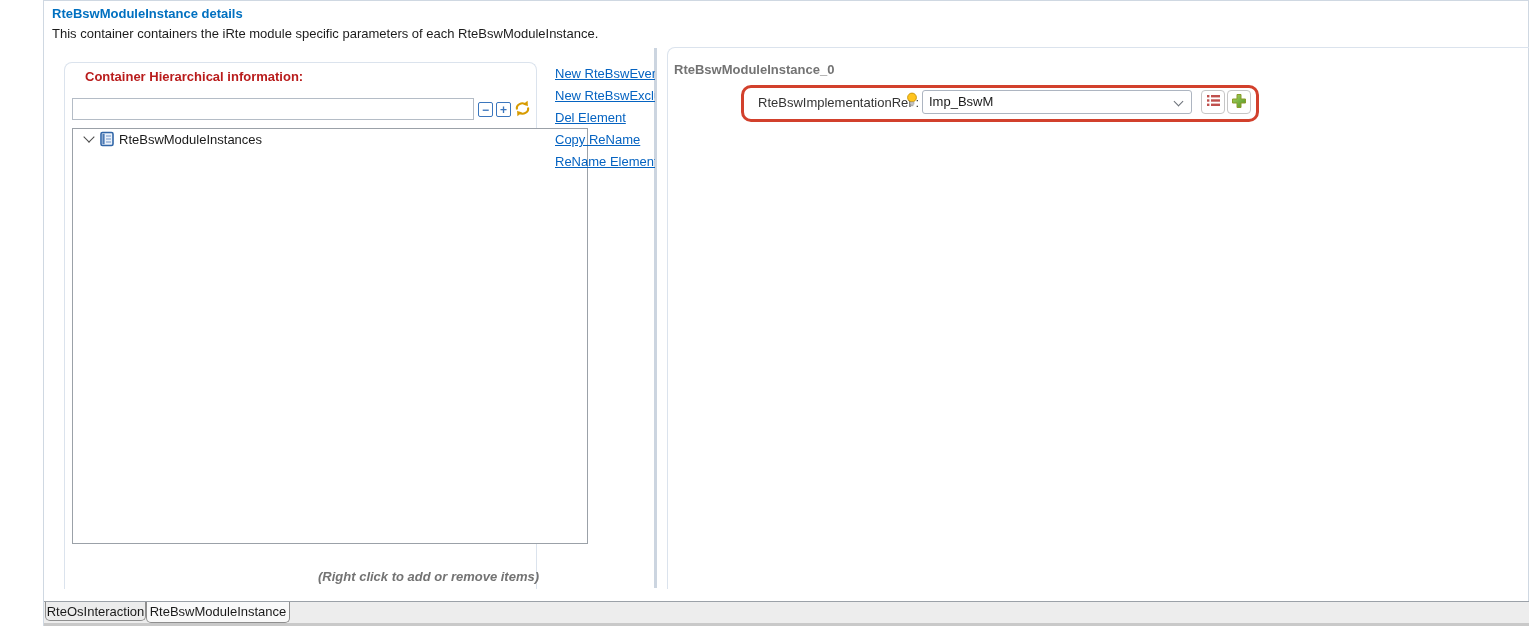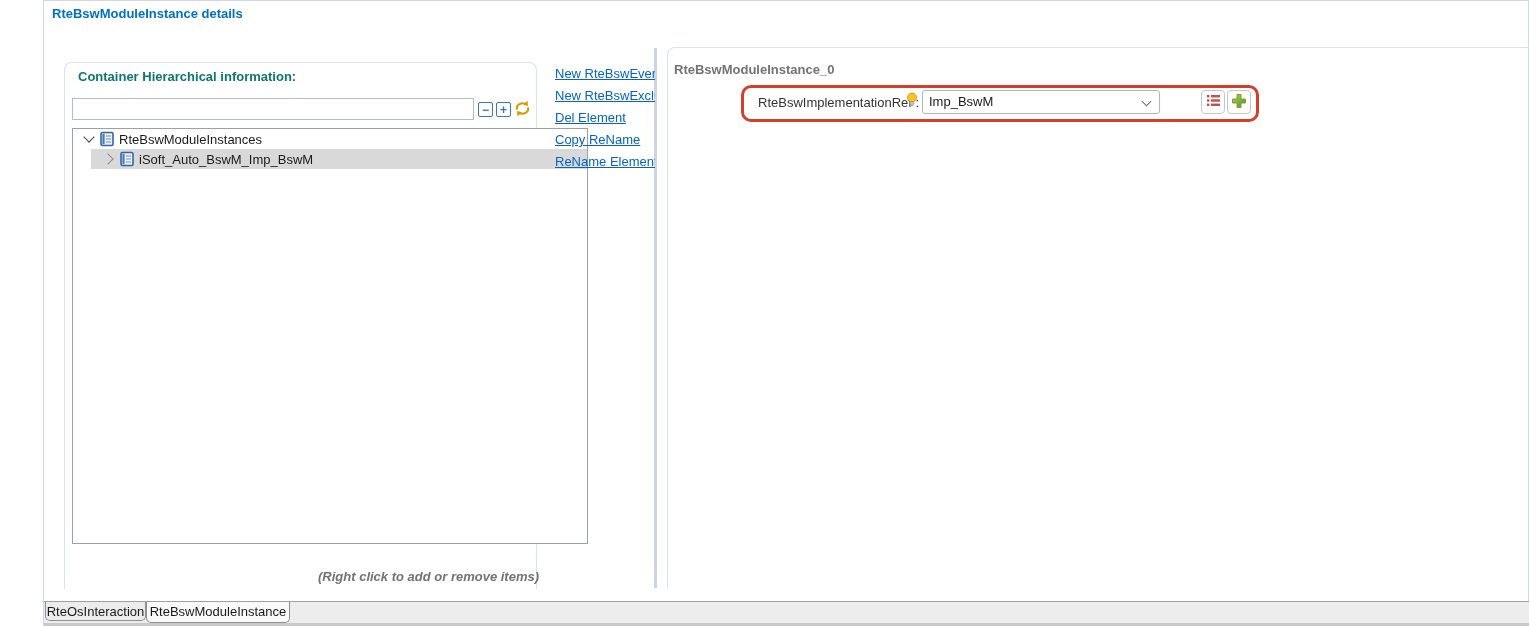--- a/index.html
+++ b/index.html
@@ -15,21 +15,21 @@
     margin-left:43px;
   }
   .hdr-title { position:absolute; left:8px; top:5px; color:#0070C0; font-weight:bold; }
   .hdr-desc  { position:absolute; left:8px; top:25px; color:#1c1c1c; }
 
   
   .left-box {
     position:absolute; left:20px; top:61px; width:473px; height:527px;
     border:1px solid #dbe3ed; border-bottom:none; border-radius:8px 8px 0 0; box-sizing:border-box;
   }
-  .left-title { position:absolute; left:34px; top:68px; color:#0f766e; font-weight:bold; }
+  .left-title { position:absolute; left:41px; top:68px; color:#b91c1c; font-weight:bold; }
   .filter-input {
     position:absolute; left:28px; top:97px; width:402px; height:22px; box-sizing:border-box;
     border:1px solid #b4bcc6; background:#fff; padding:0 5px;
     font-family:"Liberation Sans", sans-serif; font-size:13px; outline:none;
   }
   .sqbtn {
     position:absolute; top:101px; width:15px; height:15px; box-sizing:border-box;
     border:1px solid #3b76bd; border-radius:2px; background:#fff; color:#3b76bd;
     display:flex; align-items:center; justify-content:center;
     font:bold 12px/12px "Liberation Sans", sans-serif; cursor:pointer;
@@ -71,21 +71,21 @@
     border:1px solid #dbe3ed; border-bottom:none; border-radius:8px 8px 0 0;
   }
   .right-title { position:absolute; left:630px; top:61px; color:#737373; font-weight:bold; }
   .highlight-ring {
     position:absolute; left:697px; top:84px; width:512px; height:31px;
     border:3px solid #d2402c; border-radius:10px; pointer-events:none;
   }
   .param-label { position:absolute; left:714px; top:94px; color:#333333; white-space:nowrap; }
   .bulb { position:absolute; left:862px; top:91px; }
   .combo {
-    position:absolute; left:878px; top:89px; width:238px; height:24px; box-sizing:border-box;
+    position:absolute; left:878px; top:89px; width:270px; height:24px; box-sizing:border-box;
     border:1px solid #adb5c1; border-radius:3px; background:#fff; cursor:pointer;
   }
   .combo-value { position:absolute; left:6px; top:0; line-height:22px; color:#1a1a1a; }
   .combo-chev {
     position:absolute; right:9px; top:7px; width:6px; height:6px;
     border-right:1.5px solid #6b7078; border-bottom:1.5px solid #6b7078; transform:rotate(45deg);
   }
   .mini-btn {
     position:absolute; top:89px; width:24px; height:24px; box-sizing:border-box;
     border:1px solid #c6c6c6; border-radius:4px; background:#fff;
@@ -105,20 +105,21 @@
   .tab.t0 { left:1px; width:101px; height:19px; line-height:19px; }
   .tab.t1 { left:102px; width:144px; height:21px; line-height:20px; background:#f9f9f9; }
   .bottom-strip { position:absolute; left:0; top:622px; width:1529px; height:4px; background:#c9c9c9; }
 </style>
 </head>
 <body>
 
 <div class="frame">
 
   <div class="hdr-title">RteBswModuleInstance details</div>
+  <div class="hdr-desc">This container containers the iRte module specific parameters of each RteBswModuleInstance.</div>
 
   <div class="left-box"></div>
   <div class="left-title">Container Hierarchical information:</div>
 
   <input class="filter-input" type="text" value="" style="">
 
   <div class="sqbtn collapse">
     <span>−</span>
   </div>
   <div class="sqbtn expand">
@@ -142,33 +143,20 @@
         </span>
       <span class="node-icon">
         <svg width="14" height="16" viewBox="0 0 14 16">
           <rect x="1" y="1.5" width="12" height="13" rx="1.5" fill="#eaf1fa" stroke="#3166a8" stroke-width="1.6"></rect>
           <rect x="2.4" y="2.8" width="2.2" height="10.4" fill="#3166a8" opacity="0.85"></rect>
           <path d="M6 5 h5 M6 8 h5 M6 11 h5" stroke="#6f94c8" stroke-width="1.2"></path>
         </svg>
       </span>
       <span class="tlabel">RteBswModuleInstances</span>
     </div>
-    <div class="trow sel">
-      <span class="expander">
-          <span class="chev right"></span>
-        </span>
-      <span class="node-icon">
-        <svg width="14" height="16" viewBox="0 0 14 16">
-          <rect x="1" y="1.5" width="12" height="13" rx="1.5" fill="#eaf1fa" stroke="#3166a8" stroke-width="1.6"></rect>
-          <rect x="2.4" y="2.8" width="2.2" height="10.4" fill="#3166a8" opacity="0.85"></rect>
-          <path d="M6 5 h5 M6 8 h5 M6 11 h5" stroke="#6f94c8" stroke-width="1.2"></path>
-        </svg>
-      </span>
-      <span class="tlabel">iSoft_Auto_BswM_Imp_BswM</span>
-    </div>
   </div>
 
   <div class="hint">(Right click to add or remove items)</div>
 
   <div class="vdivider"></div>
   <div class="links">
     <a>New RteBswEvent</a>
     <a>New RteBswExclu</a>
     <a>Del Element</a>
     <a>Copy ReName</a>

